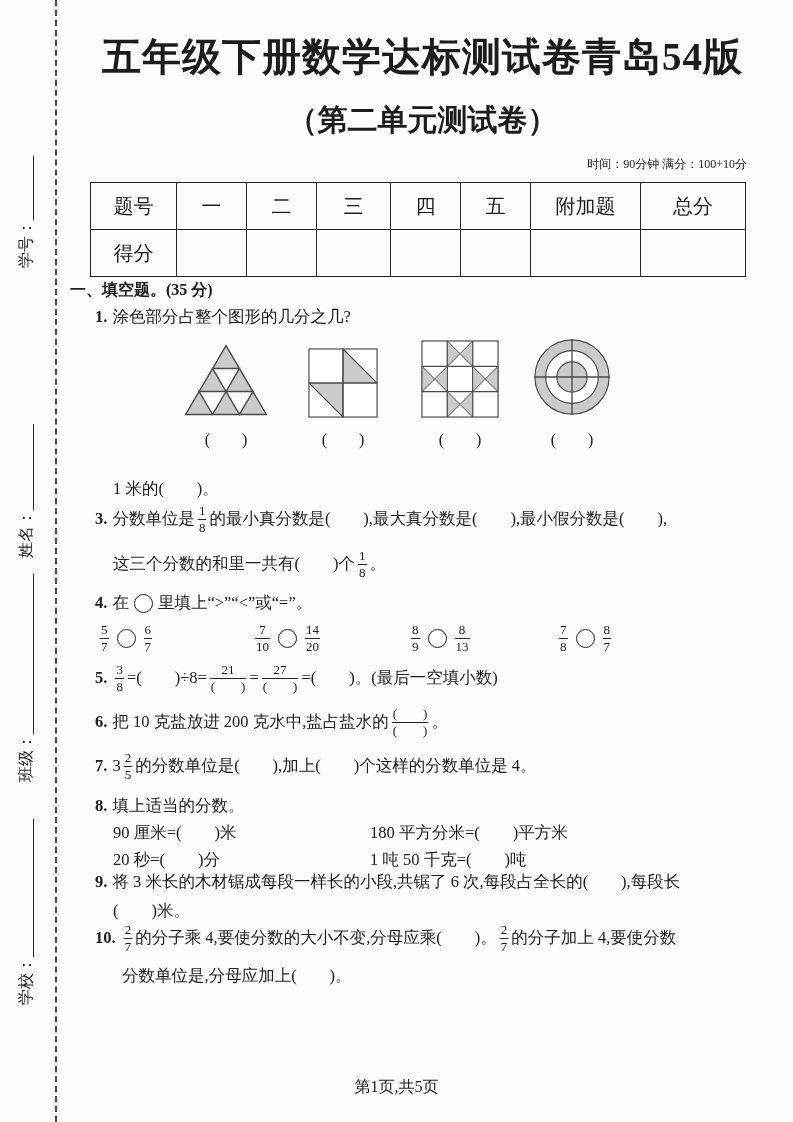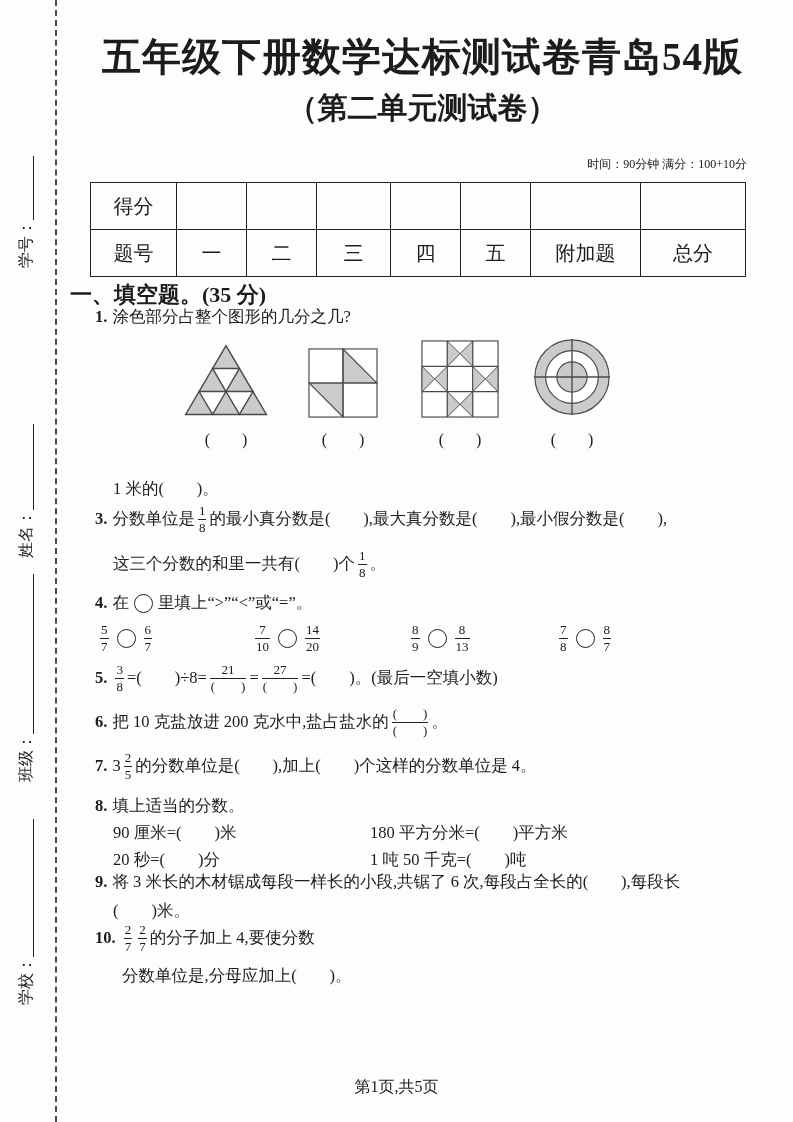--- a/index.html
+++ b/index.html
@@ -5,26 +5,26 @@
   html,body { margin:0; padding:0; background:#e9e9e7; }
   .page { position:relative; width:793px; height:1122px; margin:0 auto; background:#fdfdfc;
           font-family:"Liberation Serif","DejaVu Serif",serif; color:#1c1c1c; overflow:hidden; }
   .fold { position:absolute; left:55px; top:0; bottom:0; width:0; border-left:2px dashed #4a4a4a; }
   .side-field { position:absolute; left:16px; transform:rotate(-90deg); transform-origin:0 0;
                 white-space:nowrap; font-size:16px; color:#222; }
   .uline { display:inline-block; border-bottom:1.4px solid #222; height:0.9em; vertical-align:-3px; }
   .title { position:absolute; left:60px; right:8px; top:26px; text-align:center; font-size:39px;
            font-weight:bold; letter-spacing:1px; margin:4px; }
   .subtitle { position:absolute; left:60px; right:8px; top:88px; text-align:center; font-size:30px;
-              font-weight:bold; margin:0; }
+              font-weight:bold; margin:12px; }
   .meta { position:absolute; top:156px; left:0; width:747px; text-align:right; font-size:12px; }
   table.score { position:absolute; left:90px; top:182px; border-collapse:collapse; table-layout:fixed; }
   .score th, .score td { border:1.6px solid #222; height:46px; text-align:center; font-size:20px;
                          font-weight:normal; padding:0; overflow:hidden; }
-  .sec { position:absolute; font-size:22px; font-weight:bold; white-space:nowrap; }
+  .sec { position:absolute; font-size:16px; font-weight:bold; white-space:nowrap; }
   .qline { position:absolute; font-size:16.5px; white-space:nowrap; }
   .fline { display:flex; align-items:center; }
   .qnum { font-weight:bold; margin-right:5px; }
   .frac { display:inline-flex; flex-direction:column; align-items:center; line-height:1.2;
           font-size:13px; margin:0 3px; text-align:center; }
   .frac .fd { border-top:1.3px solid #222; padding:0 1px; }
   .frac .fn { padding:0 1px; }
   .cmp { display:inline-block; width:17px; height:17px; border:1.5px solid #222; border-radius:50%;
          margin:0 5px; background:#fff; }
   .fig-block { position:absolute; top:334px; width:120px; text-align:center; }
@@ -63,38 +63,38 @@
         <col style="width:70px">
         <col style="width:70px">
         <col style="width:74px">
       <col style="width:70px">
         <col style="width:70px">
         <col style="width:110px">
         <col style="width:105px">
     </colgroup>
     <tbody>
         <tr>
-      <td>得分</td>
-      <td></td>
-      <td></td>
-      <td></td>
-      <td></td>
-      <td></td>
-      <td></td>
-      <td></td>
-    </tr>
-    <tr>
       <th>题号</th>
       <th>一</th>
       <th>二</th>
       <th>三</th>
       <th>四</th>
       <th>五</th>
       <th>附加题</th>
       <th>总分</th>
+    </tr>
+    <tr>
+      <td>得分</td>
+      <td></td>
+      <td></td>
+      <td></td>
+      <td></td>
+      <td></td>
+      <td></td>
+      <td></td>
     </tr>
   </tbody>
     </table>
 
   <div class="sec" style="left:70px; top:280px">一、填空题。(35 分)</div>
 
   <div class="qline" style="left:95px; top:306px">
     <span class="qnum">1.</span><span>涂色部分占整个图形的几分之几?</span>
   </div>
 
@@ -280,20 +280,21 @@
     <span class="qnum">9.</span><span>将 3 米长的木材锯成每段一样长的小段,共锯了 6 次,每段占全长的(　　),每段长</span>
   </div>
   <div class="qline" style="left:113px; top:900px">(　　)米。</div>
 
   <div class="qline fline" style="left:95px; top:922px">
     <span class="qnum">10.</span>
     <span class="frac">
         <span class="fn">2</span>
         <span class="fd">7</span>
       </span>
+    <span>的分子乘 4,要使分数的大小不变,分母应乘(　　)。</span>
     <span class="frac">
         <span class="fn">2</span>
         <span class="fd">7</span>
       </span>
     <span>的分子加上 4,要使分数</span>
   </div>
   <div class="qline" style="left:122px; top:965px">分数单位是,分母应加上(　　)。</div>
 
   <div class="footer">第1页,共5页</div>
 

